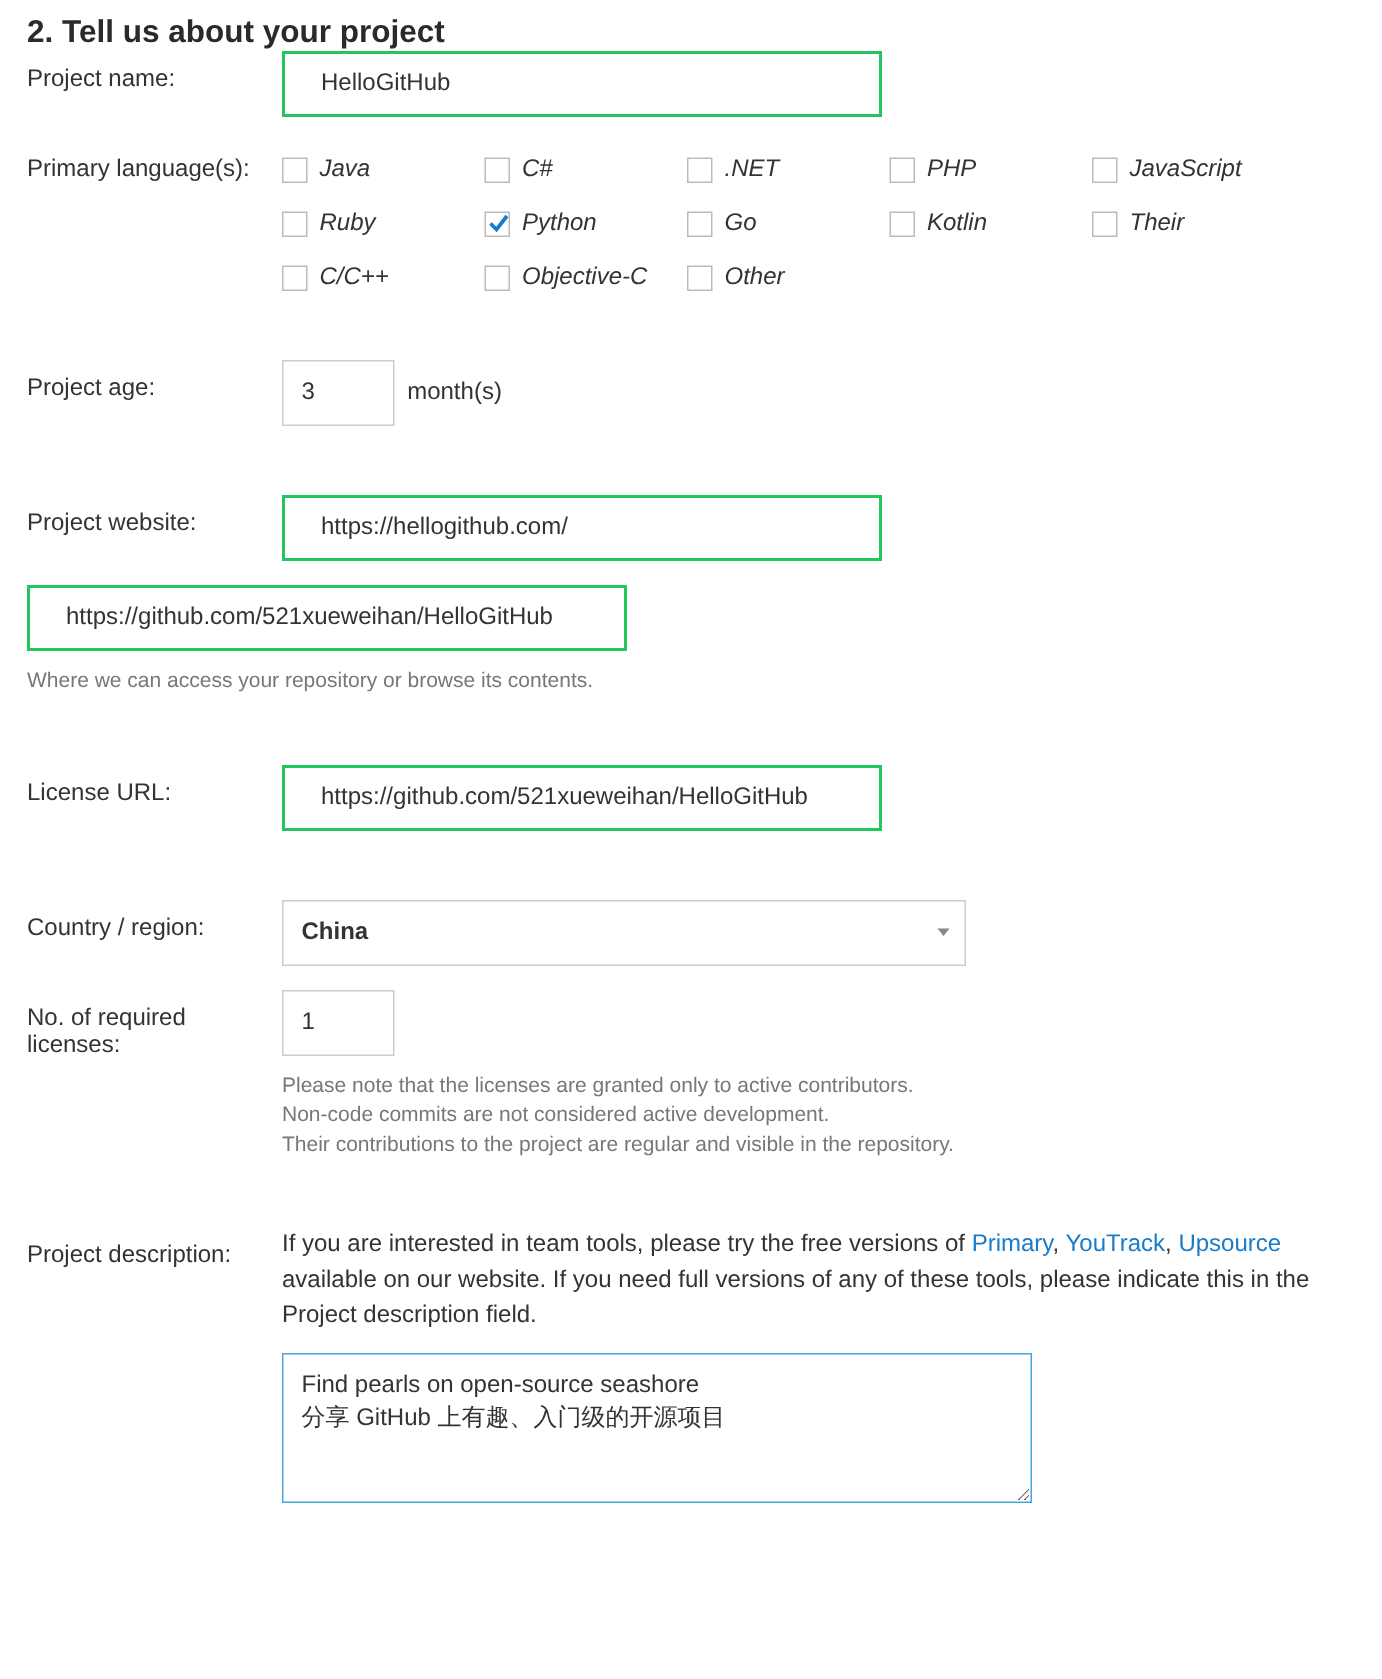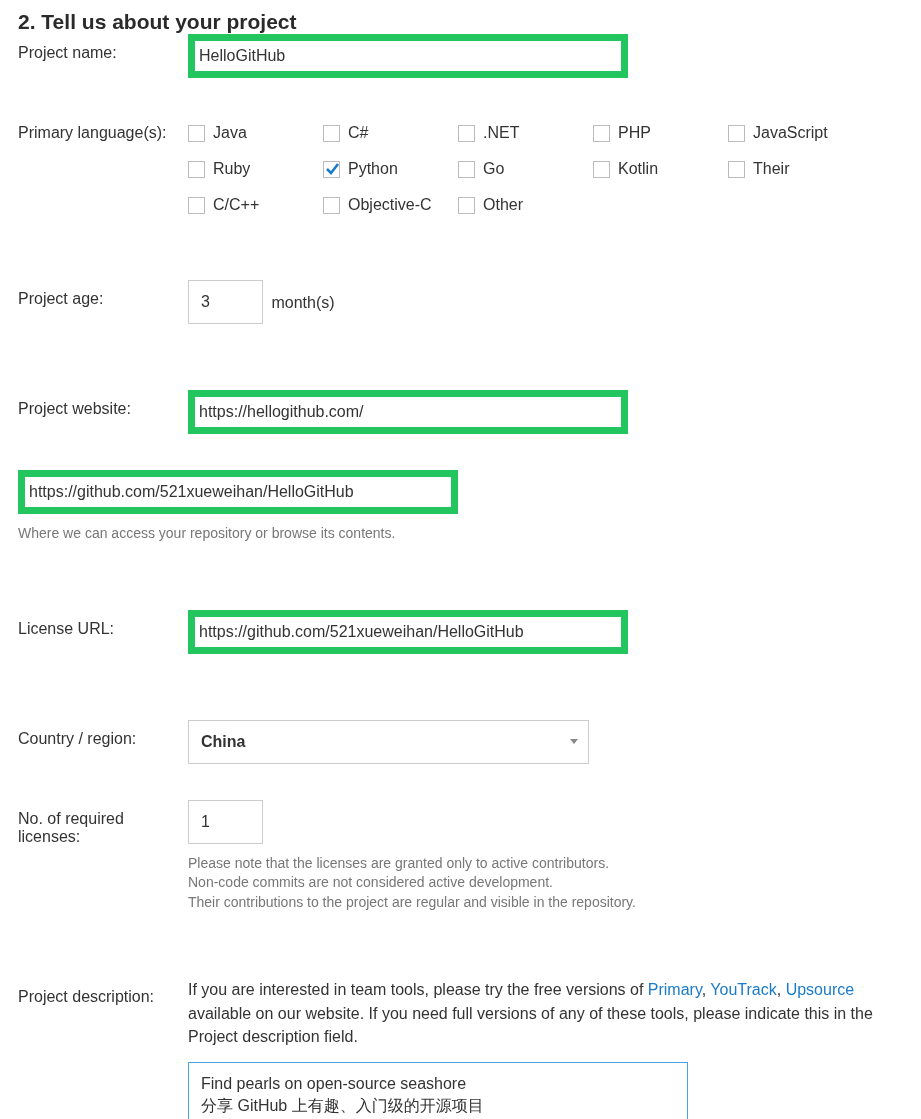--- a/index.html
+++ b/index.html
@@ -13,39 +13,39 @@
   }
   h2.section-heading {
     font-size: 21px;
     font-weight: 700;
     color: #2a2a2a;
     font-family: "Helvetica Neue", Helvetica, Arial, sans-serif;
   }
   .form-row {
     display: flex;
     align-items: flex-start;
-    margin-bottom: 36px;
+    margin-bottom: 16px;
   }
   .form-label {
     width: 170px;
     flex-shrink: 0;
     padding-top: 10px;
     font-size: 16px;
     color: #333;
   }
   .form-control-area {
     flex: 1;
     min-width: 0;
   }
   input[type="text"].wide {
-    width: 440px;
+    width: 400px;
     height: 44px;
-    padding: 0 4px;
-    font-size: 16px;
-    border: 7px solid #22c55e;
+    padding: 0 24px;
+    font-size: 16px;
+    border: 2px solid #22c55e;
     background: #fff;
     color: #333;
   }
   input[type="text"].narrow {
     width: 75px;
     height: 44px;
     padding: 0 12px;
     font-size: 16px;
     border: 1px solid #ccc;
     background: #fff;
@@ -69,40 +69,41 @@
   .lang-grid {
     display: grid;
     grid-template-columns: repeat(5, 135px);
     row-gap: 18px;
     padding-top: 10px;
   }
   .lang-item {
     display: flex;
     align-items: center;
     gap: 8px;
+    font-style: italic;
   }
   .cbox {
     width: 17px;
     height: 17px;
     border: 1px solid #bbb;
     background: #fff;
     display: inline-flex;
     align-items: center;
     justify-content: center;
     flex-shrink: 0;
     cursor: pointer;
   }
   .cbox svg { display: none; }
   .cbox.checked svg { display: block; }
   .lang-label {
     font-size: 16px;
     color: #333;
   }
   .select-wrap {
-    width: 401px;
+    width: 456px;
     height: 44px;
     border: 1px solid #ccc;
     display: flex;
     align-items: center;
     justify-content: space-between;
     padding: 0 10px 0 12px;
     cursor: pointer;
     background: #fff;
   }
   .select-value {

